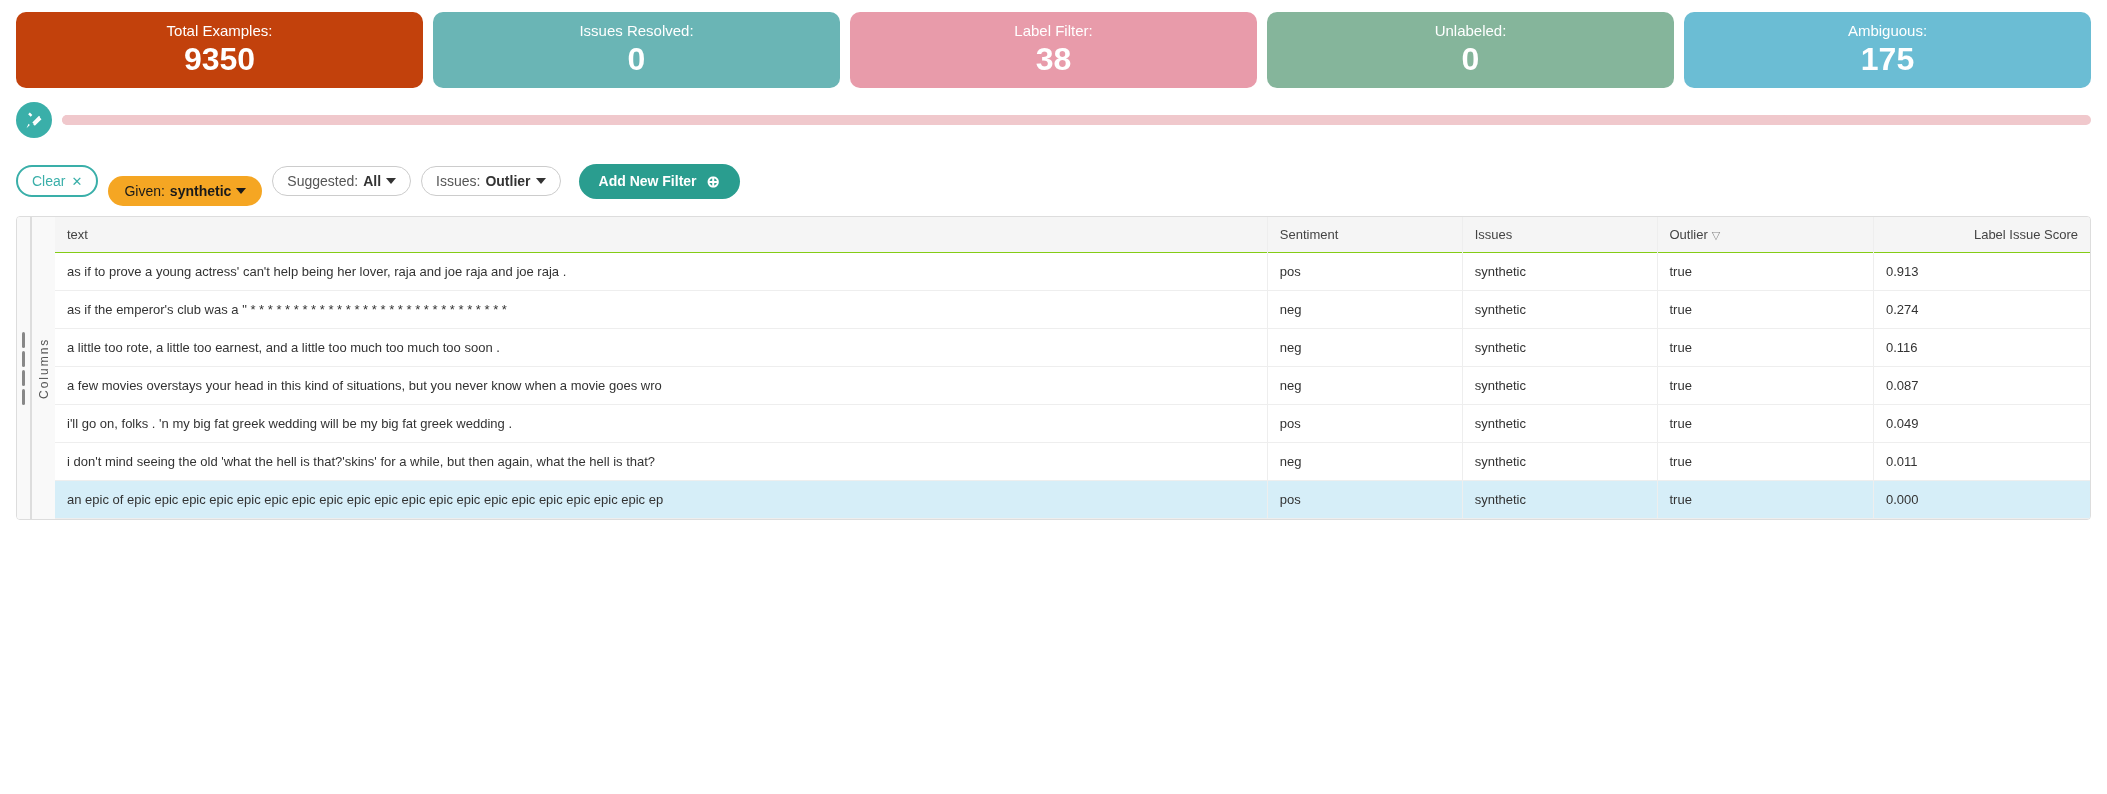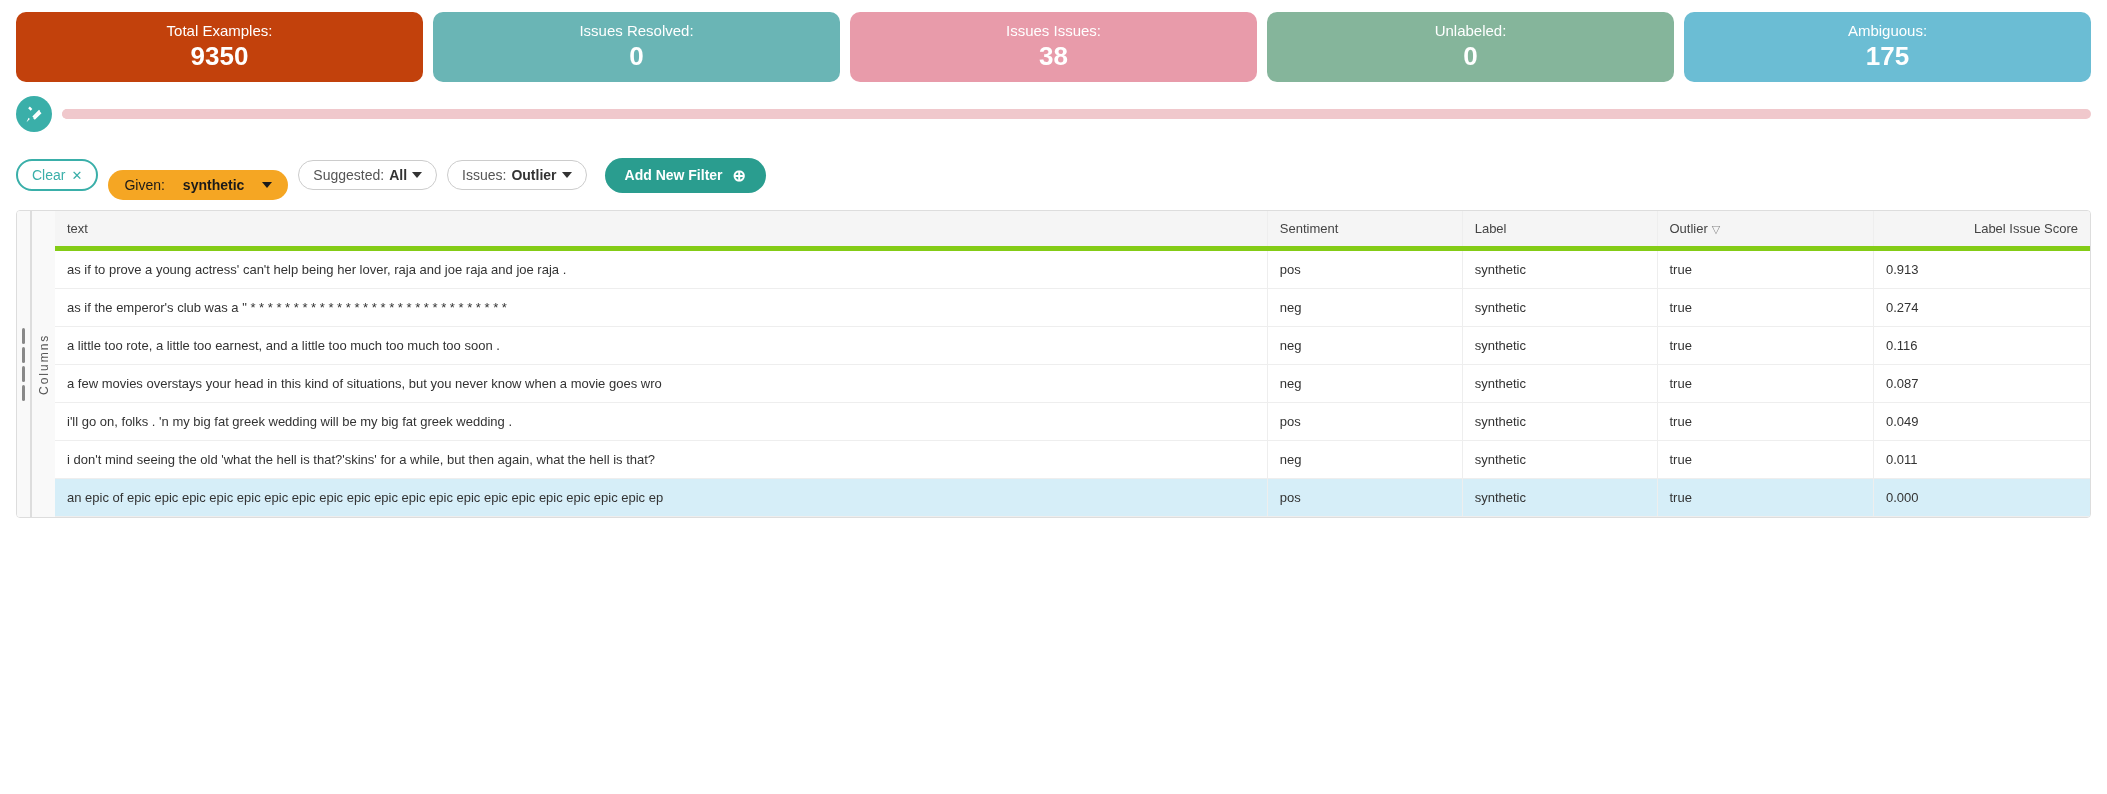--- a/index.html
+++ b/index.html
@@ -24,21 +24,21 @@
       text-align: center;
     }
 
     .stat-card .stat-label {
       font-size: 15px;
       font-weight: 400;
       margin-bottom: 2px;
     }
 
     .stat-card .stat-value {
-      font-size: 26px;
+      font-size: 32px;
       font-weight: 700;
     }
 
     .stat-total { background: #c2410c; }
     .stat-resolved { background: #6ab5b5; }
     .stat-label-issues { background: #e89baa; }
     .stat-outliers { background: #d4621a; }
     .stat-unlabeled { background: #85b59b; }
     .stat-ambiguous { background: #6bbdd4; }
 
@@ -98,21 +98,21 @@
     .filter-given-btn {
       background: #f5a623;
       border: none;
       border-radius: 20px;
       padding: 7px 16px;
       font-size: 14px;
       font-weight: 600;
       cursor: pointer;
       display: flex;
       align-items: center;
-      gap: 18px;
+      gap: 5px;
       color: #1a1a1a;
       margin-top: 20px;
     }
 
     .filter-suggested-btn,
     .filter-issues-btn {
       background: #fff;
       border: 1.5px solid #ccc;
       border-radius: 20px;
       padding: 6px 14px;
@@ -209,21 +209,21 @@
       overflow: hidden;
     }
 
     table {
       width: 100%;
       border-collapse: collapse;
     }
 
     thead tr {
       background: #f5f5f5;
-      border-bottom: 5px solid #84cc16;
+      border-bottom: 1px solid #84cc16;
     }
 
     thead th {
       padding: 10px 12px;
       font-weight: 500;
       font-size: 13px;
       color: #444;
       text-align: left;
       border-right: 1px solid #eee;
     }
@@ -279,21 +279,21 @@
 <div class="top-stats" id="stats-row">
     <div class="stat-card stat-total">
     <div class="stat-label">Total Examples:</div>
     <div class="stat-value">9350</div>
   </div>
     <div class="stat-card stat-resolved">
     <div class="stat-label">Issues Resolved:</div>
     <div class="stat-value">0</div>
   </div>
     <div class="stat-card stat-label-issues">
-    <div class="stat-label">Issues Issues:</div>
+    <div class="stat-label">Label Filter:</div>
     <div class="stat-value">38</div>
   </div>
     <div class="stat-card stat-unlabeled">
     <div class="stat-label">Unlabeled:</div>
     <div class="stat-value">0</div>
   </div>
     <div class="stat-card stat-ambiguous">
     <div class="stat-label">Ambiguous:</div>
     <div class="stat-value">175</div>
   </div>
@@ -345,21 +345,21 @@
   </div>
   <div class="columns-sidebar">
     <span>Columns</span>
   </div>
   <div class="table-inner">
     <table>
       <thead>
         <tr id="header-row">
             <th class="col-text">text</th>
             <th class="col-sentiment">Sentiment</th>
-            <th class="col-given">Label</th>
+            <th class="col-given">Issues</th>
             <th class="col-outlier">Outlier<span class="sort-icon">▽</span></th>
             <th class="col-score">Label Issue Score</th>
           </tr>
       </thead>
       <tbody id="table-body">
           <tr>
             <td style="max-width: 560px; overflow: hidden; text-overflow: ellipsis; white-space: nowrap;">as if to prove a young actress' can't help being her lover, raja and joe raja and joe raja .</td>
             <td>pos</td>
             <td>synthetic</td>
             <td>true</td>

